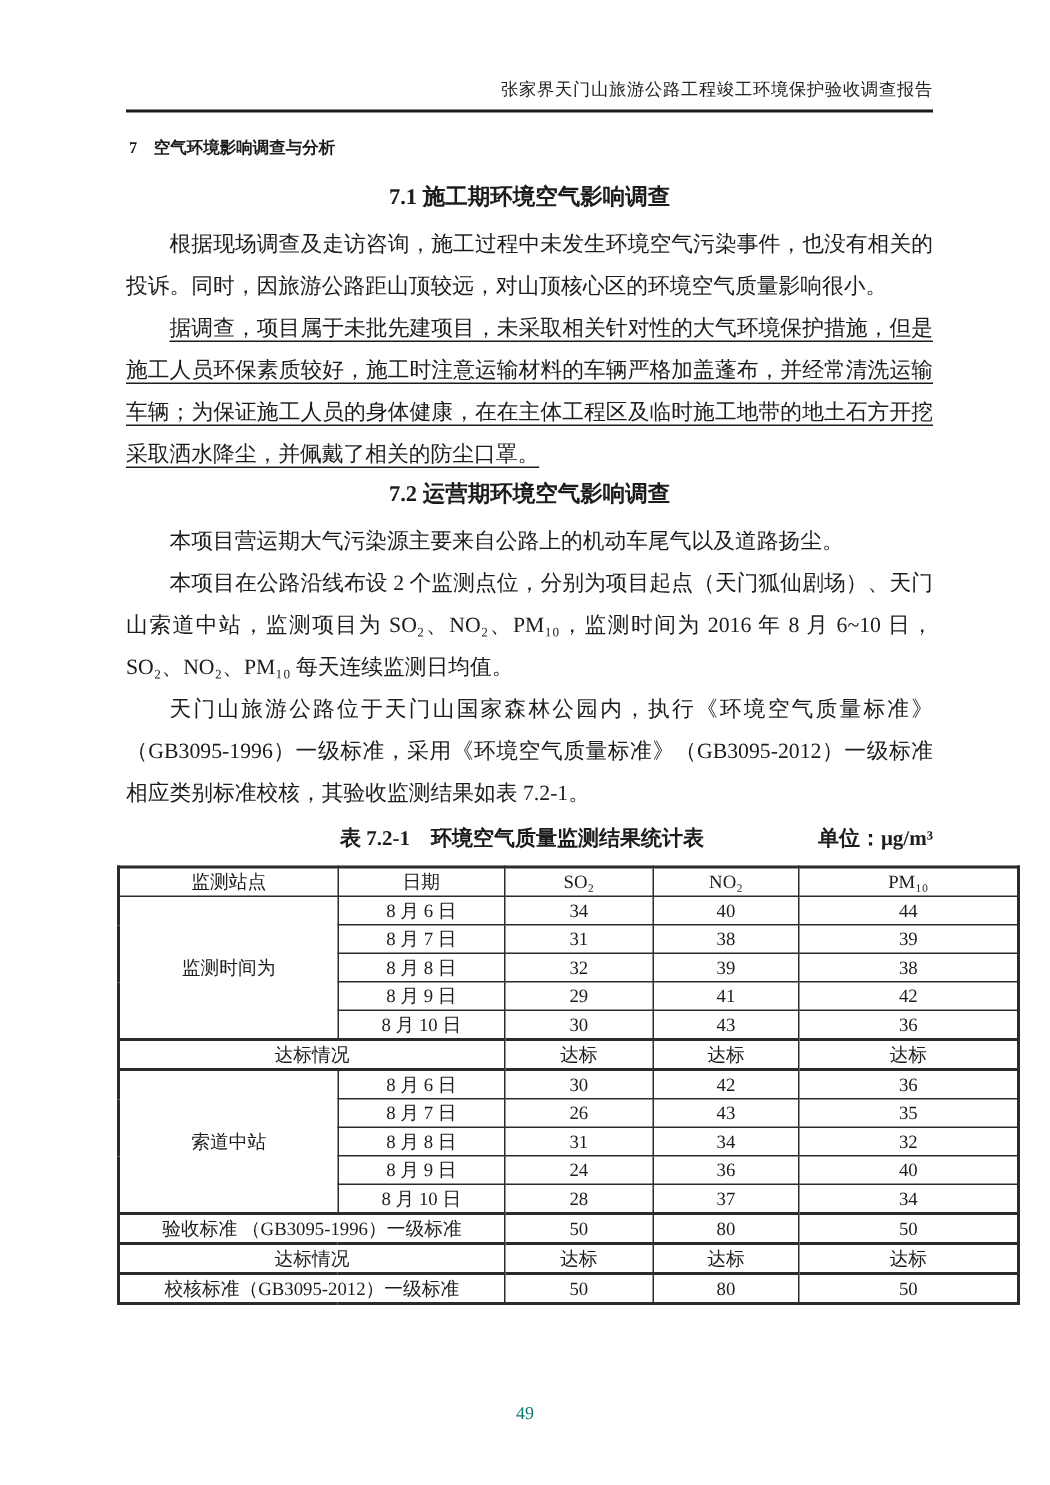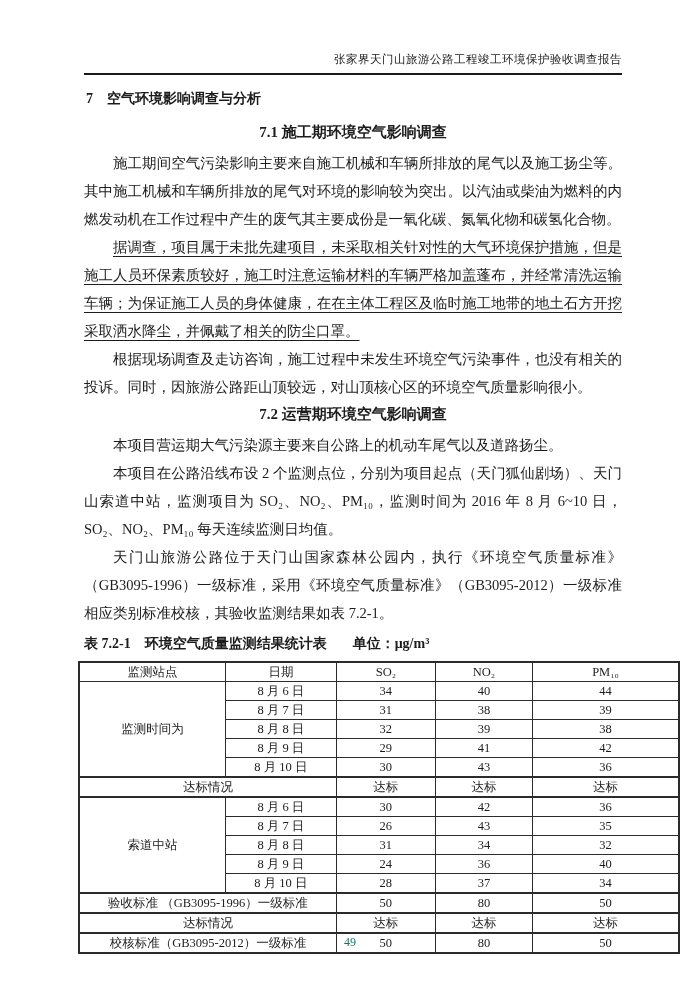--- a/index.html
+++ b/index.html
@@ -6,29 +6,29 @@
   .page{
     position:relative;width:700px;height:990px;margin:0 auto;background:#ffffff;
     font-family:Liberation Serif, serif;color:#1c1c1c;overflow:hidden;
   }
   .header{
     position:absolute;top:52px;left:84px;width:538px;text-align:right;
     font-size:11.5px;letter-spacing:.5px;color:#222;padding-bottom:6px;
     border-bottom:2px solid #1a1a1a;
   }
   .content{position:absolute;top:86px;left:84px;width:538px;}
-  .h-l1{font-size:14px;font-weight:bold;line-height:26px;margin:0 0 7px 2px;}
+  .h-l1{font-size:11px;font-weight:bold;line-height:26px;margin:0 0 7px 2px;}
   .h-l2{font-size:15px;font-weight:bold;line-height:26px;margin:0 0 4px 0;text-align:center;}
   .para{
     font-size:14.5px;line-height:28px;margin:0;text-indent:2em;
     text-align:justify;text-justify:inter-ideograph;
   }
   .para.underlined{text-decoration:underline;text-underline-offset:4px;text-decoration-thickness:1px;}
   .caption-row{
-    display:flex;justify-content:flex-start;align-items:baseline;gap:26px;
+    display:flex;justify-content:flex-end;align-items:baseline;gap:76px;
     font-size:14px;font-weight:bold;margin:6px 0 6px 0;line-height:22px;
   }
   table.doc-table{
     border-collapse:collapse;width:602px;margin-left:-6px;
     font-size:12.5px;table-layout:fixed;
   }
   .doc-table th,.doc-table td{
     border:1px solid #2b2b2b;text-align:center;vertical-align:middle;
     padding:0 2px;height:18px;font-weight:normal;line-height:15px;
   }
@@ -50,23 +50,22 @@
 <div class="page">
 
   <div class="header">
     <span>张家界天门山旅游公路工程竣工环境保护验收调查报告</span>
   </div>
 
   <div class="content">
     <h1 class="h-l1">7　空气环境影响调查与分析</h1>
     <h2 class="h-l2">7.1 施工期环境空气影响调查</h2>
 
-    <p class="para">施工期间空气污染影响主要来自施工机械和车辆所排放的尾气以及施工扬尘等。其中施工机械和车辆所排放的尾气对环境的影响较为突出。以汽油或柴油为燃料的内燃发动机在工作过程中产生的废气其主要成份是一氧化碳、氮氧化物和碳氢化合物。</p>
+    <p class="para">根据现场调查及走访咨询，施工过程中未发生环境空气污染事件，也没有相关的投诉。同时，因旅游公路距山顶较远，对山顶核心区的环境空气质量影响很小。</p>
     <p class="para underlined">据调查，项目属于未批先建项目，未采取相关针对性的大气环境保护措施，但是施工人员环保素质较好，施工时注意运输材料的车辆严格加盖蓬布，并经常清洗运输车辆；为保证施工人员的身体健康，在在主体工程区及临时施工地带的地土石方开挖采取洒水降尘，并佩戴了相关的防尘口罩。</p>
-    <p class="para">根据现场调查及走访咨询，施工过程中未发生环境空气污染事件，也没有相关的投诉。同时，因旅游公路距山顶较远，对山顶核心区的环境空气质量影响很小。</p>
 
     <h2 class="h-l2">7.2 运营期环境空气影响调查</h2>
 
     <p class="para">本项目营运期大气污染源主要来自公路上的机动车尾气以及道路扬尘。</p>
     <p class="para">本项目在公路沿线布设 2 个监测点位，分别为项目起点（天门狐仙剧场）、天门山索道中站，监测项目为 SO₂、NO₂、PM₁₀，监测时间为 2016 年 8 月 6~10 日，SO₂、NO₂、PM₁₀ 每天连续监测日均值。</p>
     <p class="para">天门山旅游公路位于天门山国家森林公园内，执行《环境空气质量标准》（GB3095-1996）一级标准，采用《环境空气质量标准》（GB3095-2012）一级标准相应类别标准校核，其验收监测结果如表 7.2-1。</p>
 
     <div class="caption-row">
       <span>表 7.2-1　环境空气质量监测结果统计表</span>
       <span>单位：μg/m³</span>

